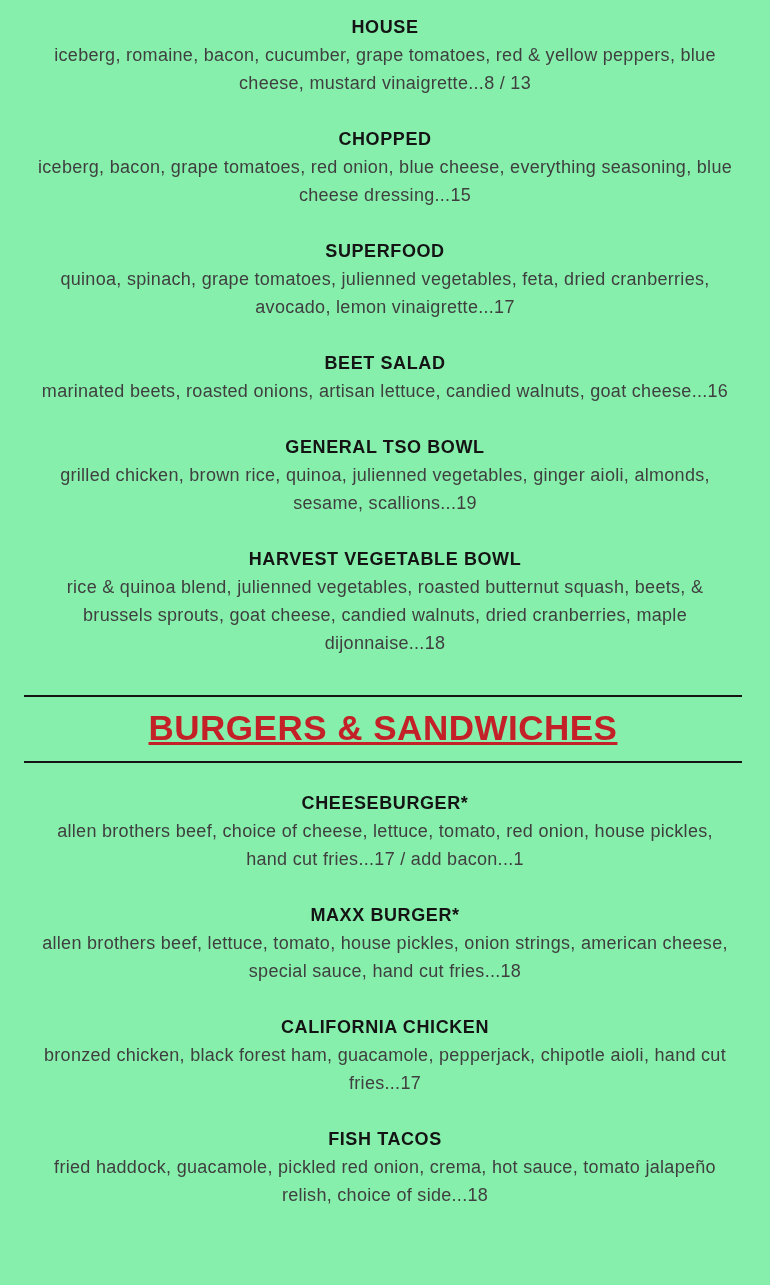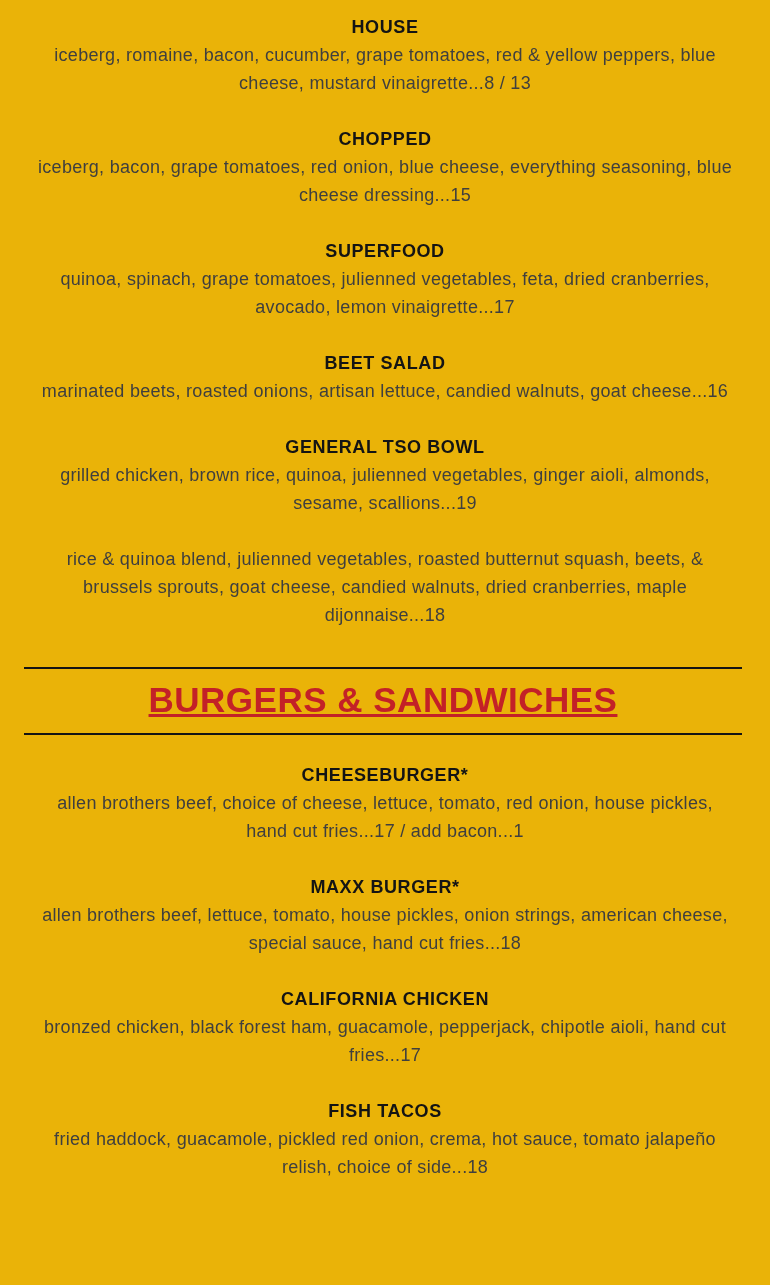--- a/index.html
+++ b/index.html
@@ -5,21 +5,21 @@
   html, body {
     margin: 0;
     padding: 0;
     background: #ffffff;
   }
   .page {
     width: 770px;
     height: 1285px;
     box-sizing: border-box;
     padding-top: 13px;
-    background: #eab308;
+    background: #86efac;
     text-align: center;
     font-family: "Liberation Sans", sans-serif;
     overflow: hidden;
   }
   .menu-item {
     margin: 0 0 28px 0;
   }
   .item-name {
     margin: 0;
     font-size: 18px;
@@ -72,20 +72,21 @@
       </div>
       <div class="menu-item">
         <h3 class="item-name">BEET SALAD</h3>
         <p class="item-desc">marinated beets, roasted onions, artisan lettuce, candied walnuts, goat cheese...16</p>
       </div>
       <div class="menu-item">
         <h3 class="item-name">GENERAL TSO BOWL</h3>
         <p class="item-desc">grilled chicken, brown rice, quinoa, julienned vegetables, ginger aioli, almonds, sesame, scallions...19</p>
       </div>
       <div class="menu-item">
+        <h3 class="item-name">HARVEST VEGETABLE BOWL</h3>
         <p class="item-desc">rice &amp; quinoa blend, julienned vegetables, roasted butternut squash, beets, &amp; brussels sprouts, goat cheese, candied walnuts, dried cranberries, maple dijonnaise...18</p>
       </div>
       <div class="section-divider">
         <span class="section-title" style="color: rgb(195, 33, 39);">BURGERS &amp; SANDWICHES</span>
       </div>
       <div class="menu-item">
         <h3 class="item-name">CHEESEBURGER*</h3>
         <p class="item-desc">allen brothers beef, choice of cheese, lettuce, tomato, red onion, house pickles, hand cut fries...17 / add bacon...1</p>
       </div>
       <div class="menu-item">

